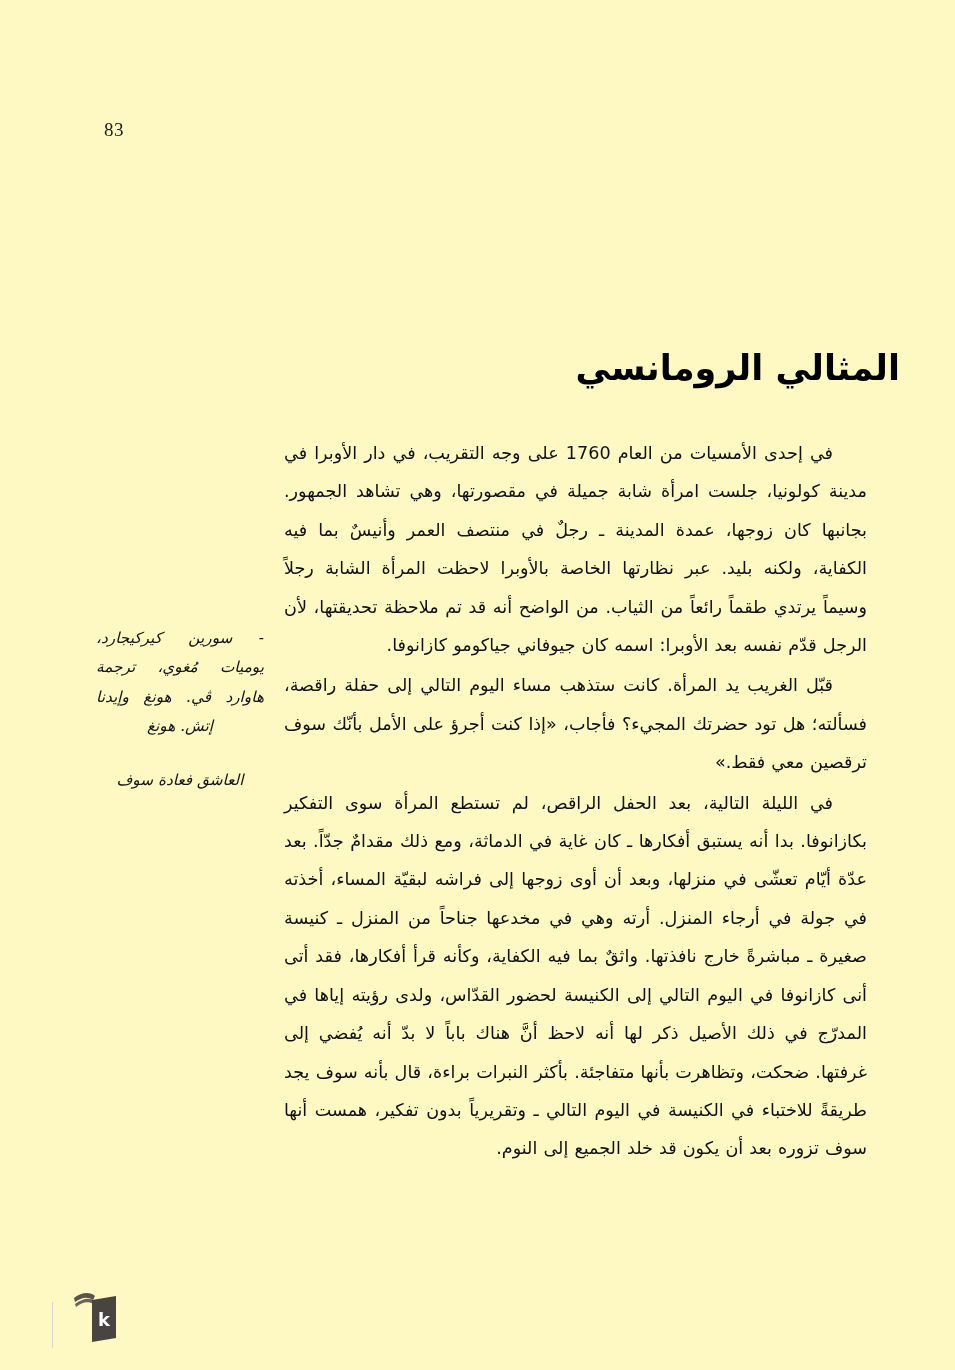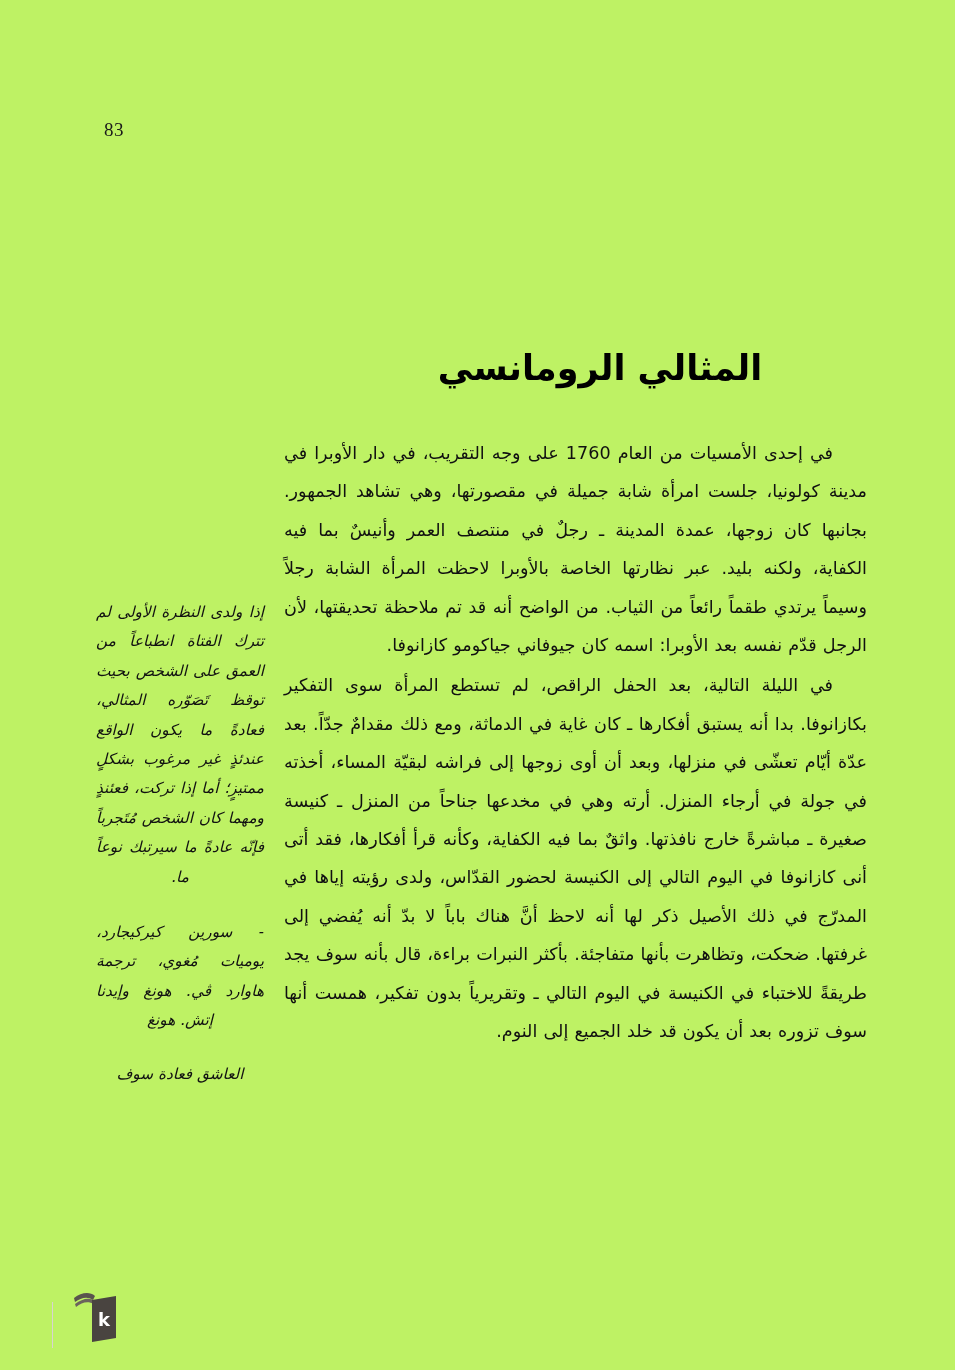--- a/index.html
+++ b/index.html
@@ -6,21 +6,21 @@
   html, body {
     margin: 0;
     padding: 0;
     background: #ffffff;
   }
 
   .page {
     position: relative;
     width: 955px;
     height: 1370px;
-    background: #bef264;
+    background: #fef9c3;
     overflow: hidden;
     font-family: "Liberation Serif", "DejaVu Serif", serif;
     color: #141414;
   }
 
   
   .folio {
     position: absolute;
     left: 104px;
     top: 119px;
@@ -29,21 +29,21 @@
     letter-spacing: 0.5px;
     color: #1a1a1a;
   }
 
   
   .chapter-title {
     position: absolute;
     left: 300px;
     top: 324px;
     width: 600px;
-    text-align: center;
+    text-align: right;
     direction: rtl;
     font-family: "DejaVu Sans", sans-serif;
     font-weight: 700;
     font-size: 35px;
     line-height: 1.25;
     color: #000000;
     letter-spacing: 0px;
   }
 
   
@@ -141,25 +141,25 @@
 <body>
 
 <div class="page">
 
   <div class="folio">83</div>
 
   <h1 class="chapter-title">المثالي الرومانسي</h1>
 
   <div class="body-col">
     <p>في إحدى الأمسيات من العام 1760 على وجه التقريب، في دار الأوبرا في مدينة كولونيا، جلست امرأة شابة جميلة في مقصورتها، وهي تشاهد الجمهور. بجانبها كان زوجها، عمدة المدينة ـ رجلٌ في منتصف العمر وأنيسٌ بما فيه الكفاية، ولكنه بليد. عبر نظارتها الخاصة بالأوبرا لاحظت المرأة الشابة رجلاً وسيماً يرتدي طقماً رائعاً من الثياب. من الواضح أنه قد تم ملاحظة تحديقتها، لأن الرجل قدّم نفسه بعد الأوبرا: اسمه كان جيوفاني جياكومو كازانوفا.</p>
+    <p>قبّل الغريب يد المرأة. كانت ستذهب مساء اليوم التالي إلى حفلة راقصة، فسألته؛ هل تود حضرتك المجيء؟ فأجاب، «إذا كنت أجرؤ على الأمل بأنّك سوف ترقصين معي فقط.»</p>
     <p>في الليلة التالية، بعد الحفل الراقص، لم تستطع المرأة سوى التفكير بكازانوفا. بدا أنه يستبق أفكارها ـ كان غاية في الدماثة، ومع ذلك مقدامٌ جدّاً. بعد عدّة أيّام تعشّى في منزلها، وبعد أن أوى زوجها إلى فراشه لبقيّة المساء، أخذته في جولة في أرجاء المنزل. أرته وهي في مخدعها جناحاً من المنزل ـ كنيسة صغيرة ـ مباشرةً خارج نافذتها. واثقٌ بما فيه الكفاية، وكأنه قرأ أفكارها، فقد أتى أنى كازانوفا في اليوم التالي إلى الكنيسة لحضور القدّاس، ولدى رؤيته إياها في المدرّج في ذلك الأصيل ذكر لها أنه لاحظ أنَّ هناك باباً لا بدّ أنه يُفضي إلى غرفتها. ضحكت، وتظاهرت بأنها متفاجئة. بأكثر النبرات براءة، قال بأنه سوف يجد طريقةً للاختباء في الكنيسة في اليوم التالي ـ وتقريرياً بدون تفكير، همست أنها سوف تزوره بعد أن يكون قد خلد الجميع إلى النوم.</p>
   </div>
 
   <aside class="margin-note">
-    <p class="quote-body">إذا ولدى النظرة الأولى لم تترك الفتاة انطباعاً من العمق على الشخص بحيث توقظ تَصَوّره المثالي، فعادةً ما يكون الواقع عندئذٍ غير مرغوب بشكلٍ ممتيزٍ؛ أما إذا تركت، فعئنذٍ ومهما كان الشخص مُتَجرباً فإنّه عادةً ما سيرتبك نوعاً ما.</p>
     <p class="attribution">- سورين كيركيجارد، يوميات مُغوي، ترجمة هاوارد ڤي. هونغ وإيدنا إتش. هونغ</p>
     <p class="tagline">العاشق فعادة سوف</p>
   </aside>
 
   <div class="binding-line"></div>
 
   <div class="watermark">
     <span class="logo-mark">
       <svg width="46" height="56" viewBox="0 0 46 56" xmlns="http://www.w3.org/2000/svg">
 

